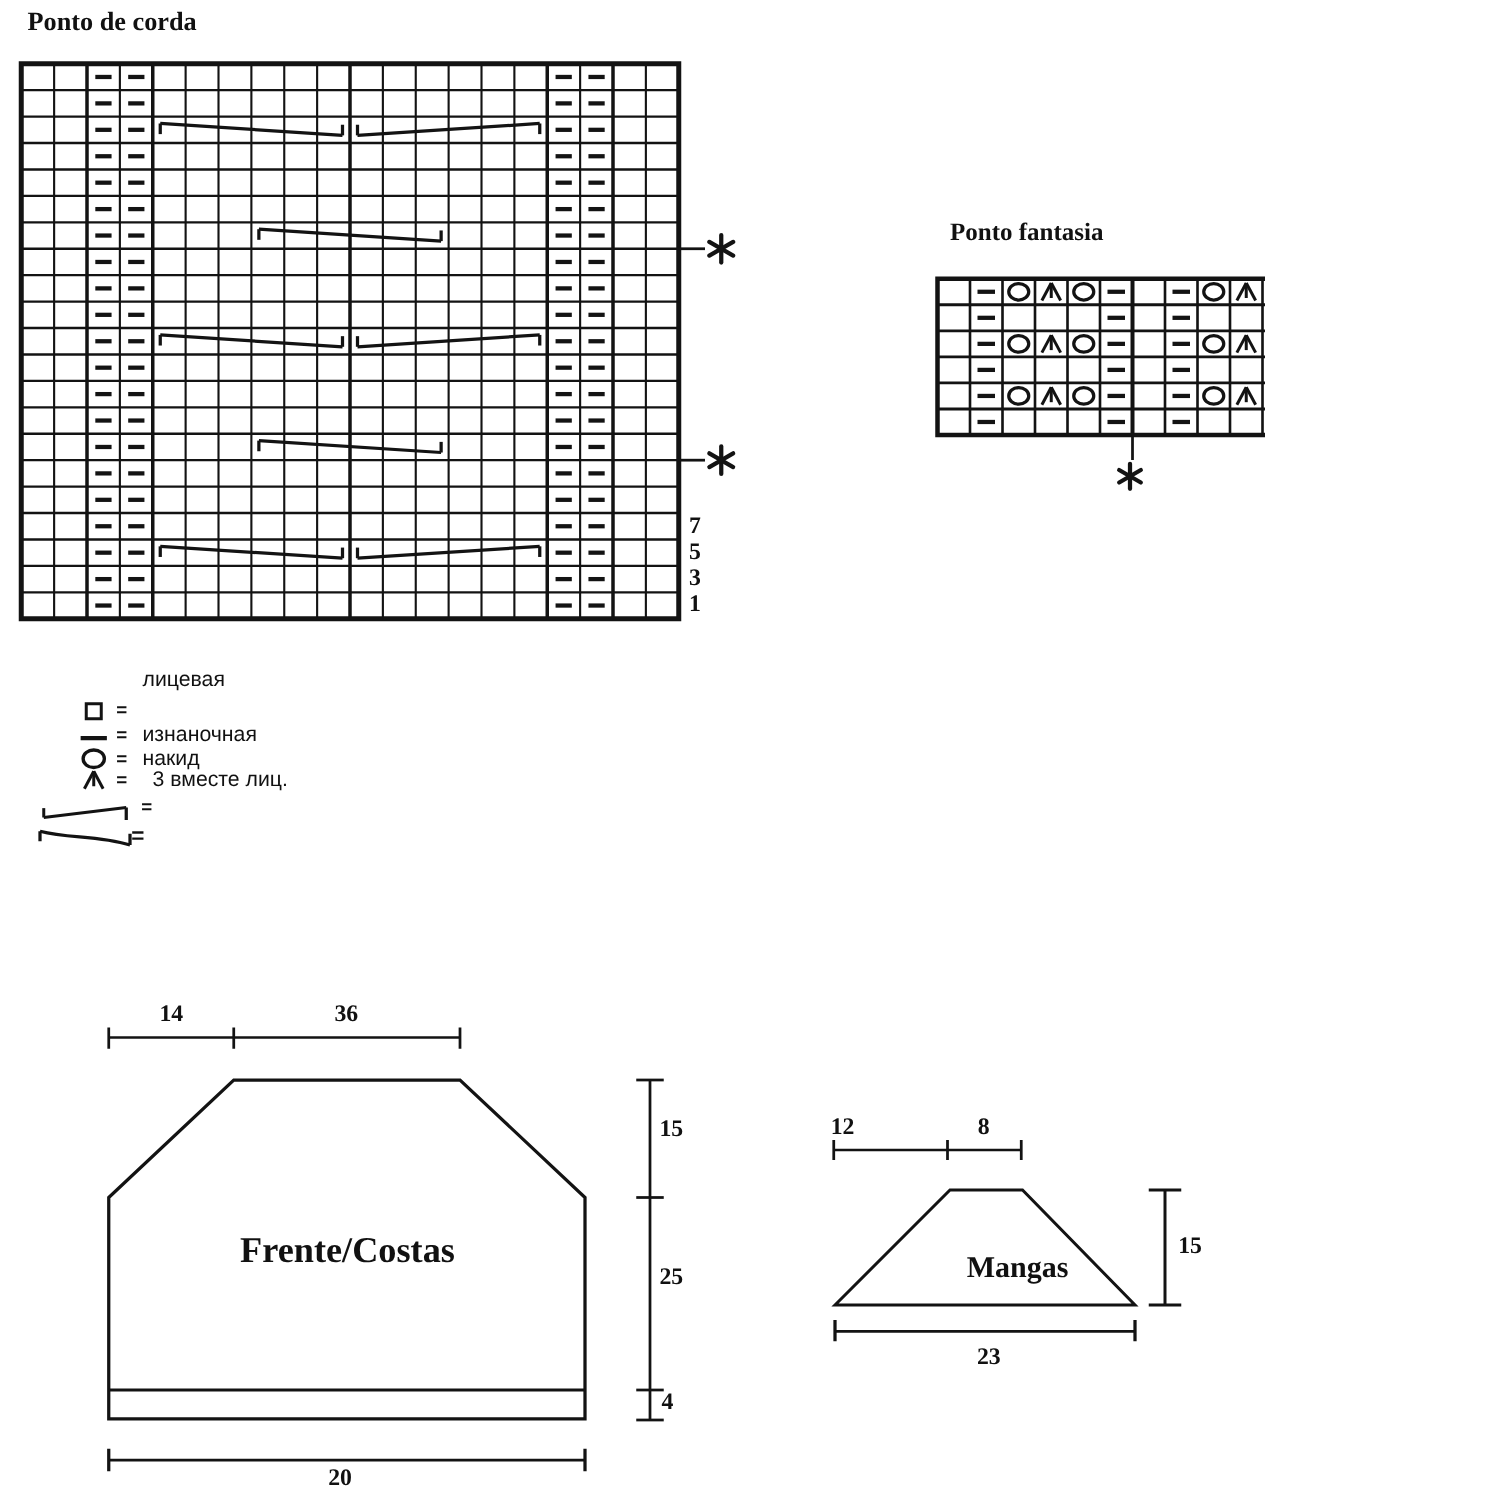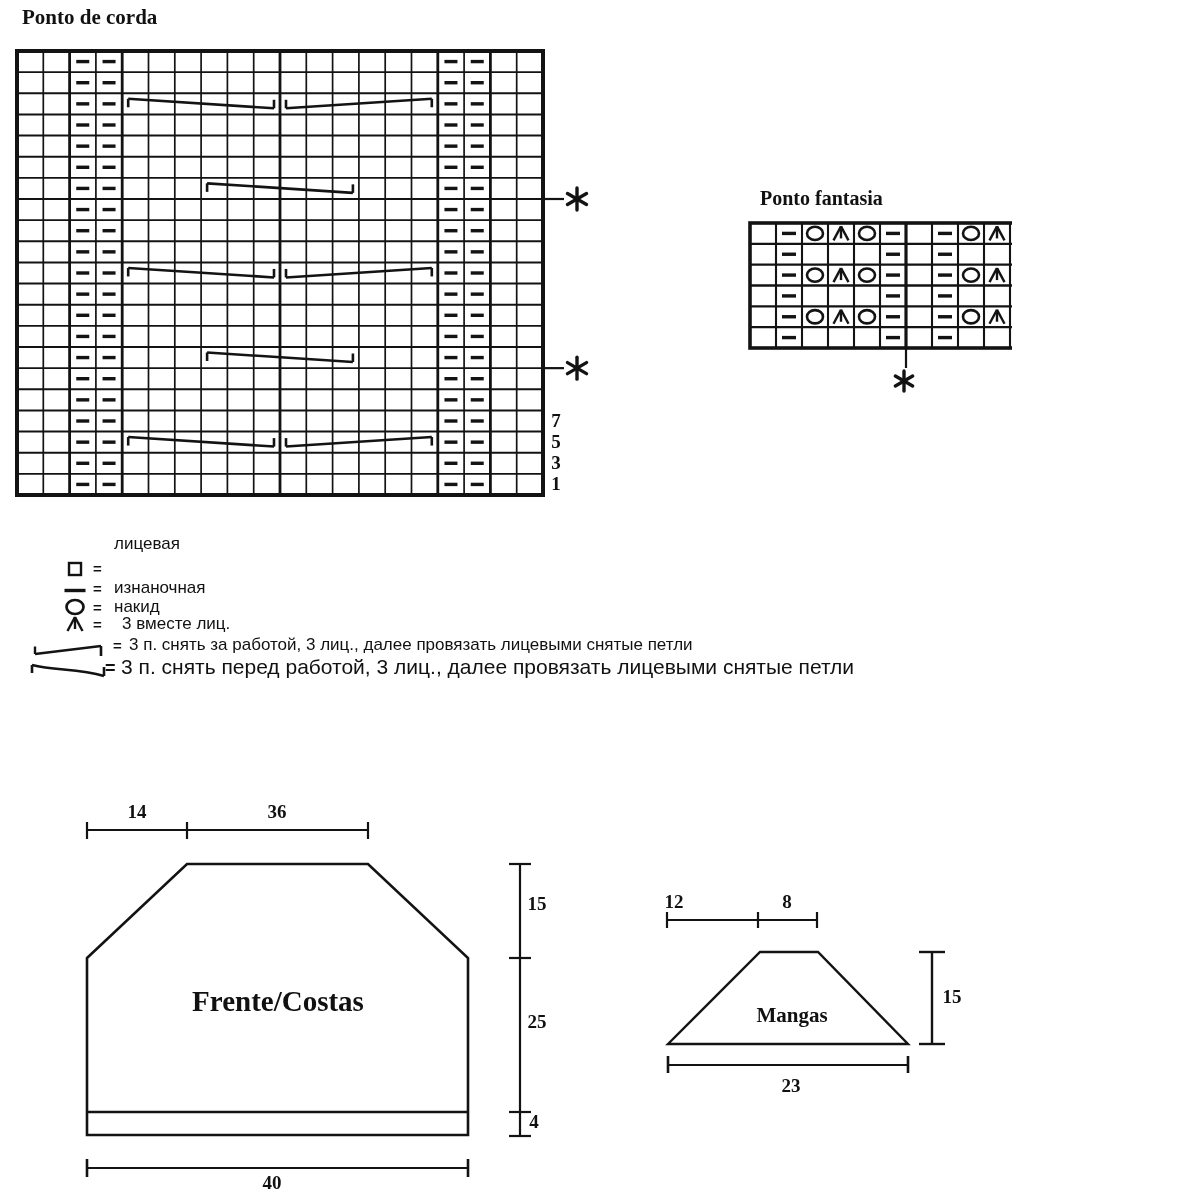--- a/index.html
+++ b/index.html
@@ -295,21 +295,21 @@
       <line x1="817" y1="912" x2="817" y2="928" stroke="#131313" stroke-width="2.2" stroke-linecap="butt"></line>
       <line x1="668" y1="1065" x2="908" y2="1065" stroke="#131313" stroke-width="2.2" stroke-linecap="butt"></line>
       <line x1="668" y1="1056" x2="668" y2="1073" stroke="#131313" stroke-width="2.6" stroke-linecap="butt"></line>
       <line x1="908" y1="1056" x2="908" y2="1073" stroke="#131313" stroke-width="2.6" stroke-linecap="butt"></line>
       <line x1="932" y1="952" x2="932" y2="1044" stroke="#131313" stroke-width="2.4" stroke-linecap="butt"></line>
       <line x1="919" y1="952" x2="945" y2="952" stroke="#131313" stroke-width="2.4" stroke-linecap="butt"></line>
       <line x1="919" y1="1044" x2="945" y2="1044" stroke="#131313" stroke-width="2.4" stroke-linecap="butt"></line>
     </svg>
 
   <div class="txt serifb" style="left:22px;top:5px;font-size:21px">Ponto de corda</div>
-  <div class="txt serifb" style="left:760px;top:187px;font-size:20px">Ponto fantasia</div>
+  <div class="txt serifb" style="left:760px;top:175px;font-size:20px">Ponto fantasia</div>
 
   <div class="txt serifb ctr" style="left:556px;top:421px;font-size:19px">7</div>
   <div class="txt serifb ctr" style="left:556px;top:442px;font-size:19px">5</div>
   <div class="txt serifb ctr" style="left:556px;top:463px;font-size:19px">3</div>
   <div class="txt serifb ctr" style="left:556px;top:484px;font-size:19px">1</div>
 
   <div class="txt serifb ctr" style="left:1101px;top:275px;font-size:18px">7</div>
   <div class="txt serifb ctr" style="left:1101px;top:296px;font-size:18px">5</div>
   <div class="txt serifb ctr" style="left:1101px;top:317px;font-size:18px">3</div>
   <div class="txt serifb ctr" style="left:1101px;top:338px;font-size:18px">1</div>
@@ -318,31 +318,29 @@
   <span class="txt sans b" style="left:93px;top:580px;font-size:15px">=</span>
   <span class="txt sans b" style="left:93px;top:599px;font-size:15px">=</span>
   <span class="txt sans b" style="left:93px;top:616px;font-size:15px">=</span>
   <span class="txt sans b" style="left:113px;top:637px;font-size:15px">=</span>
   <span class="txt sans b" style="left:105px;top:658px;font-size:18px">=</span>
 
   <span class="txt sans" style="left:114px;top:534px;font-size:17px">лицевая</span>
   <span class="txt sans" style="left:114px;top:578px;font-size:17px">изнаночная</span>
   <span class="txt sans" style="left:114px;top:597px;font-size:17px">накид</span>
   <span class="txt sans" style="left:122px;top:614px;font-size:17px">3 вместе лиц.</span>
-  <span class="txt sans" style="left:129px;top:635px;font-size:17px">3 п. снять за работой, 3 лиц., далее провязать лицевыми снятые петли</span>
-  <span class="txt sans" style="left:121px;top:655px;font-size:21px">3 п. снять перед работой, 3 лиц., далее провязать лицевыми снятые петли</span>
 
   <div class="txt serifb ctr" style="left:278px;top:1001px;font-size:29px">Frente/Costas</div>
-  <div class="txt serifb ctr" style="left:792px;top:1015px;font-size:21px">Mangas</div>
+  <div class="txt serifb ctr" style="left:814px;top:1015px;font-size:24px">Mangas</div>
 
   <div class="txt serifb ctr" style="left:137px;top:812px;font-size:19px">14</div>
   <div class="txt serifb ctr" style="left:277px;top:812px;font-size:19px">36</div>
   <div class="txt serifb ctr" style="left:537px;top:904px;font-size:19px">15</div>
   <div class="txt serifb ctr" style="left:537px;top:1022px;font-size:19px">25</div>
   <div class="txt serifb ctr" style="left:534px;top:1122px;font-size:19px">4</div>
-  <div class="txt serifb ctr" style="left:272px;top:1183px;font-size:19px">40</div>
+  <div class="txt serifb ctr" style="left:272px;top:1183px;font-size:19px">20</div>
 
   <div class="txt serifb ctr" style="left:674px;top:902px;font-size:19px">12</div>
   <div class="txt serifb ctr" style="left:787px;top:902px;font-size:19px">8</div>
   <div class="txt serifb ctr" style="left:952px;top:997px;font-size:19px">15</div>
   <div class="txt serifb ctr" style="left:791px;top:1086px;font-size:19px">23</div>
 
 </div>
 
 </body></html>

